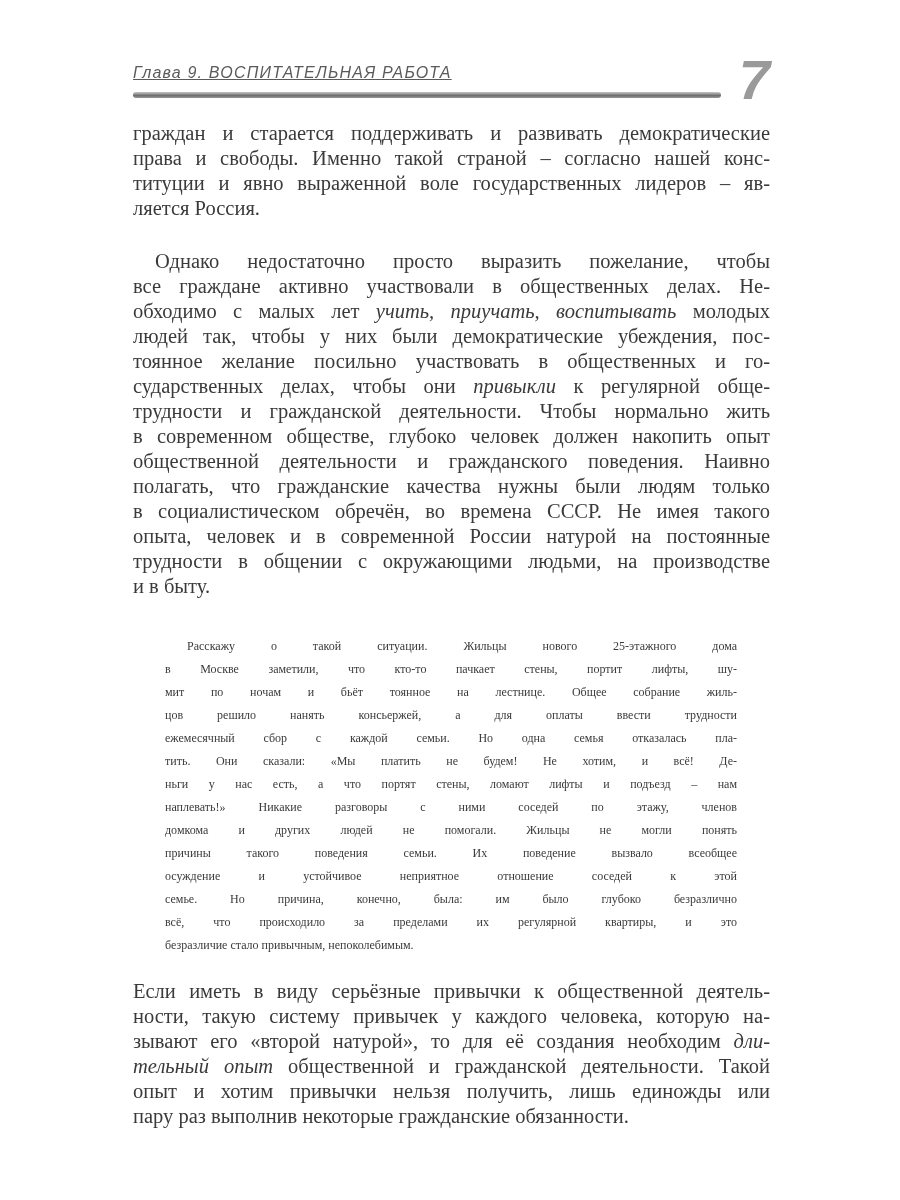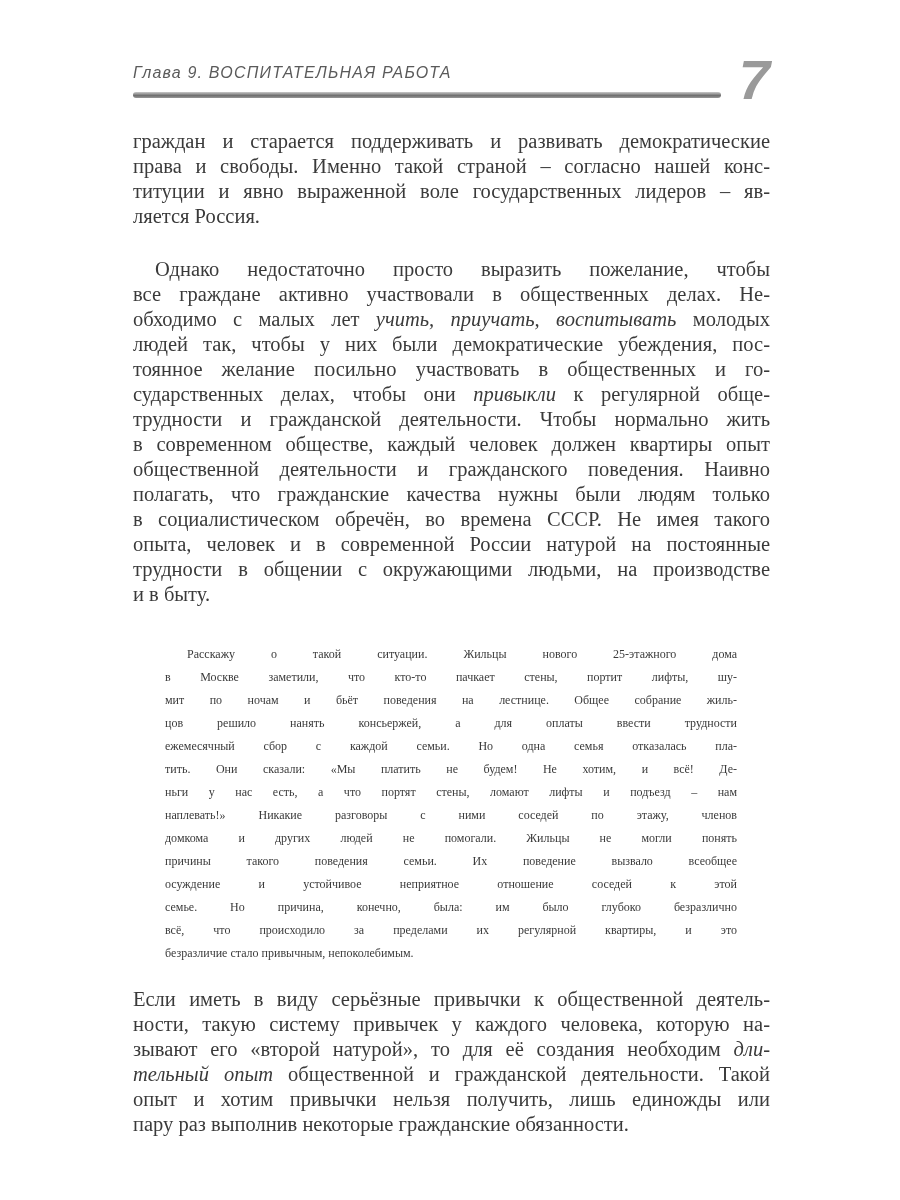--- a/index.html
+++ b/index.html
@@ -24,20 +24,21 @@
   }
   .header-left { flex: 1; }
   .chapter-title {
     font-family: "Liberation Sans", sans-serif;
     font-style: italic;
     font-size: 16px;
     letter-spacing: 1.2px;
     color: var(--header-text, #5a5a5a);
     margin-bottom: 10px;
     white-space: nowrap;
+    text-decoration: underline;
   }
   .rule {
     height: 6px;
     border-radius: 3px;
     background: linear-gradient(to bottom,
       var(--rule-light, #c9c9c9) 0%,
       var(--rule-dark, #6e6e6e) 60%,
       #999999 100%);
   }
   .page-num {
@@ -57,21 +58,21 @@
   .para-body {
     font-size: 20.5px;
     line-height: 25px;
   }
   .para-quote {
     font-size: 12px;
     line-height: 23px;
     margin-left: 32px;
     margin-right: 33px;
   }
-  .paragraph-1 { margin-top: 31px; }
+  .paragraph-1 { margin-top: 23px; }
   .paragraph-2 { margin-top: 28px; }
   .quote-block { margin-top: 36px; }
   .paragraph-3 { margin-top: 22px; }
   .line {
     text-align: justify;
     text-align-last: justify;
   }
   .line.end { text-align-last: left; }
   .para.indent .line:first-child { text-indent: 22px; }
   .it { font-style: italic; }
@@ -96,32 +97,32 @@
         <div class="line end"><span>ляется Россия.</span></div>
       </div>
       <div class="para para-body paragraph-2 indent">
         <div class="line"><span>Однако недостаточно просто выразить пожелание, чтобы</span></div>
         <div class="line"><span>все граждане активно участвовали в общественных делах. Не-</span></div>
         <div class="line"><span>обходимо с малых лет </span><span class="it">учить, приучать, воспитывать</span><span> молодых</span></div>
         <div class="line"><span>людей так, чтобы у них были демократические убеждения, пос-</span></div>
         <div class="line"><span>тоянное желание посильно участвовать в общественных и го-</span></div>
         <div class="line"><span>сударственных делах, чтобы они </span><span class="it">привыкли</span><span> к регулярной обще-</span></div>
         <div class="line"><span>трудности и гражданской деятельности. Чтобы нормально жить</span></div>
-        <div class="line"><span>в современном обществе, каждый человек должен квартиры опыт</span></div>
+        <div class="line"><span>в современном обществе, глубоко человек должен накопить опыт</span></div>
         <div class="line"><span>общественной деятельности и гражданского поведения. Наивно</span></div>
         <div class="line"><span>полагать, что гражданские качества нужны были людям только</span></div>
         <div class="line"><span>в социалистическом обречён, во времена СССР. Не имея такого</span></div>
         <div class="line"><span>опыта, человек и в современной России натурой на постоянные</span></div>
         <div class="line"><span>трудности в общении с окружающими людьми, на производстве</span></div>
         <div class="line end"><span>и в быту.</span></div>
       </div>
       <div class="para para-quote quote-block indent">
         <div class="line"><span>Расскажу о такой ситуации. Жильцы нового 25-этажного дома</span></div>
         <div class="line"><span>в Москве заметили, что кто-то пачкает стены, портит лифты, шу-</span></div>
-        <div class="line"><span>мит по ночам и бьёт поведения на лестнице. Общее собрание жиль-</span></div>
+        <div class="line"><span>мит по ночам и бьёт тоянное на лестнице. Общее собрание жиль-</span></div>
         <div class="line"><span>цов решило нанять консьержей, а для оплаты ввести трудности</span></div>
         <div class="line"><span>ежемесячный сбор с каждой семьи. Но одна семья отказалась пла-</span></div>
         <div class="line"><span>тить. Они сказали: «Мы платить не будем! Не хотим, и всё! Де-</span></div>
         <div class="line"><span>ньги у нас есть, а что портят стены, ломают лифты и подъезд – нам</span></div>
         <div class="line"><span>наплевать!» Никакие разговоры с ними соседей по этажу, членов</span></div>
         <div class="line"><span>домкома и других людей не помогали. Жильцы не могли понять</span></div>
         <div class="line"><span>причины такого поведения семьи. Их поведение вызвало всеобщее</span></div>
         <div class="line"><span>осуждение и устойчивое неприятное отношение соседей к этой</span></div>
         <div class="line"><span>семье. Но причина, конечно, была: им было глубоко безразлично</span></div>
         <div class="line"><span>всё, что происходило за пределами их регулярной квартиры, и это</span></div>

